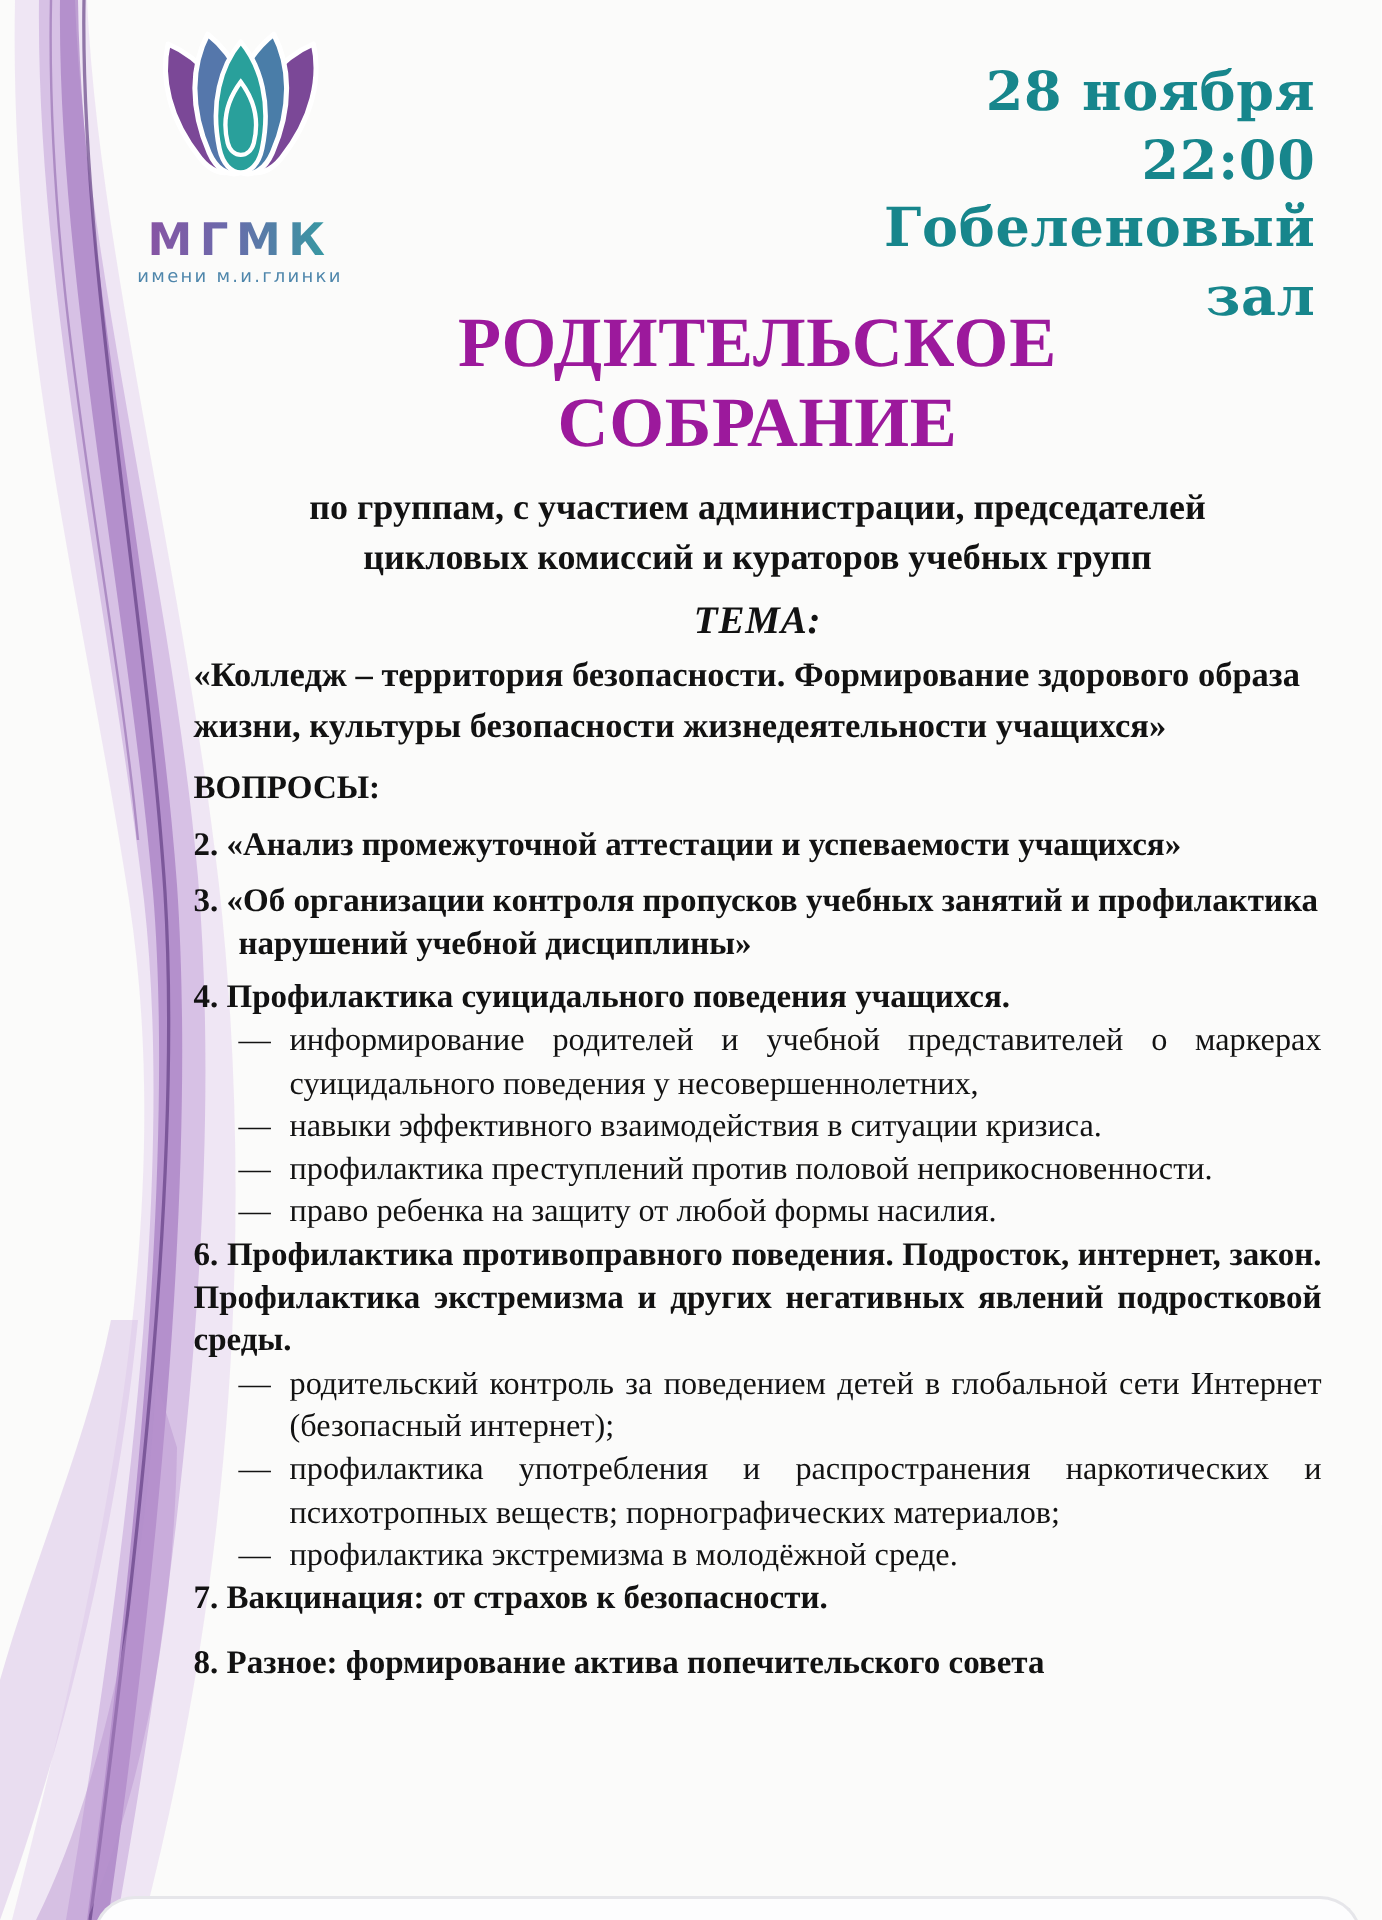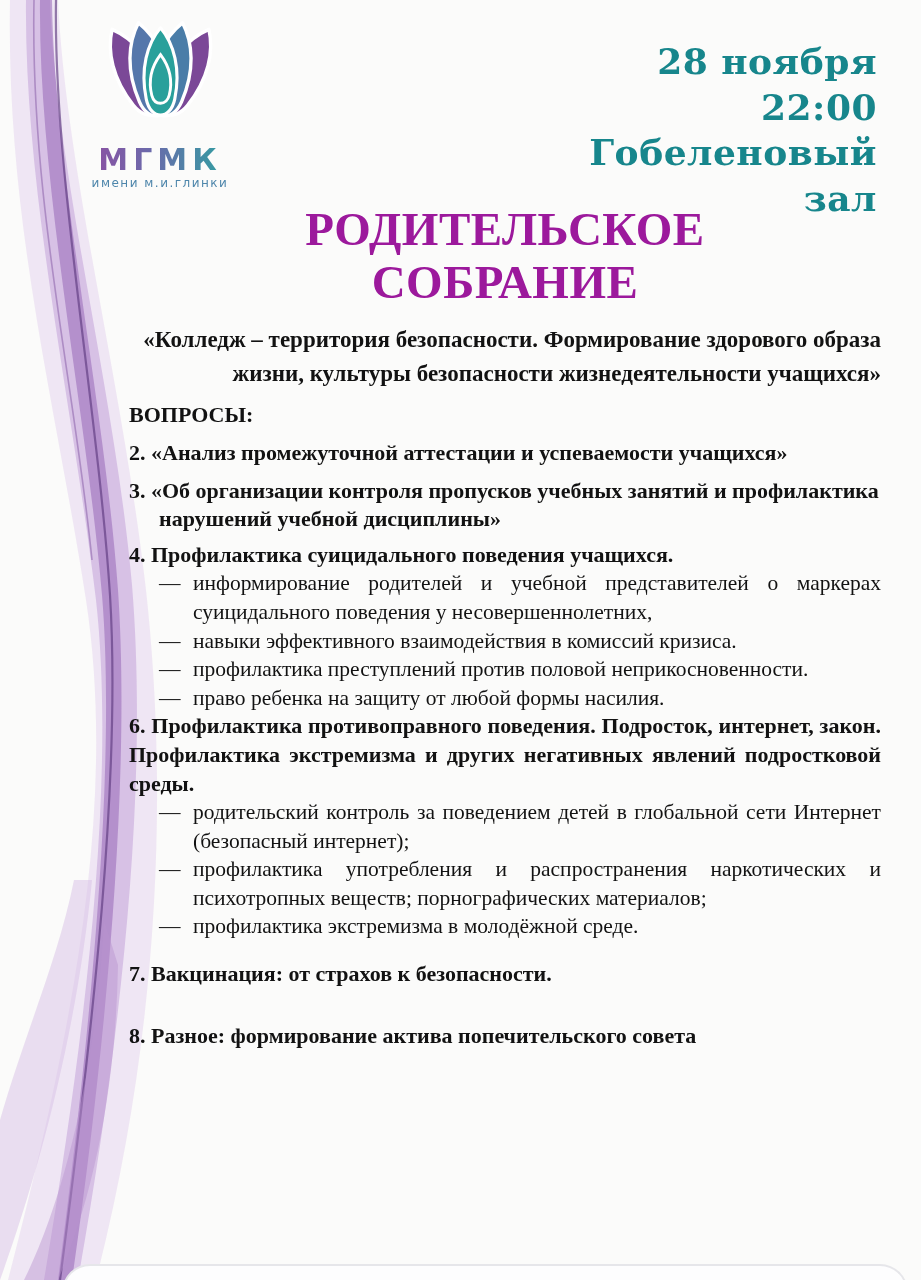--- a/index.html
+++ b/index.html
@@ -45,32 +45,32 @@
   }
   .subtitle {
     text-align:center; font-weight:bold; font-size:24px; line-height:1.38;
     max-width:712px; margin:0 auto 9px auto;
   }
   .tema-label {
     text-align:center; font-weight:bold; font-style:italic;
     font-size:26px; line-height:1.25; margin-bottom:2px; letter-spacing:.5px;
   }
   .theme-text {
-    text-align:right; font-weight:bold; font-size:23px; line-height:1.46;
+    text-align:left; font-weight:bold; font-size:23px; line-height:1.46;
     max-width:758px; margin:0 auto 11px auto;
   }
 
   .q-label { font-weight:bold; font-size:22px; line-height:1.3; }
   .qi { font-size:22px; line-height:1.3; font-weight:bold; }
   .qi.hang { padding-left:30px; text-indent:-30px; }
   .qi.just { text-align:justify; }
   .gap-s { margin-top:9px; }
   .gap-m { margin-top:7px; }
-  .gap-l { margin-top:19px; }
-  .gap-xl { margin-top:33px; }
+  .gap-l { }
+  .gap-xl { margin-top:15px; }
 
   .sb { display:flex; margin-left:30px; font-size:21.5px; line-height:1.33; }
   .sb .dash { flex:0 0 34px; }
   .sb .t { flex:1; text-align:justify; }
 
   
   .bottom-card {
     position:absolute; left:62px; top:1264px; width:846px; height:60px;
     border:2px solid #e6e6ea; border-bottom:none;
     border-radius:28px 28px 0 0; background:#fdfdfe;
@@ -112,38 +112,40 @@
     <div>Гобеленовый зал</div>
   </div>
 
   <div class="content">
 
     <div class="title">
       <div>РОДИТЕЛЬСКОЕ</div>
       <div>СОБРАНИЕ</div>
     </div>
 
+    <div class="subtitle">по группам, с участием администрации, председателей цикловых комиссий и кураторов учебных групп</div>
 
+    <div class="tema-label">ТЕМА:</div>
     <div class="theme-text">«Колледж – территория безопасности. Формирование здорового образа жизни, культуры безопасности жизнедеятельности учащихся»</div>
 
     <div class="q-label">ВОПРОСЫ:</div>
 
 
     <div class="qi hang gap-s"><span>2.</span> <span>«Анализ промежуточной аттестации и успеваемости учащихся»</span></div>
 
     <div class="qi hang gap-s"><span>3.</span> <span>«Об организации контроля пропусков учебных занятий и профилактика нарушений учебной дисциплины»</span></div>
 
     <div class="qi hang gap-m"><span>4.</span> <span>Профилактика суицидального поведения учащихся.</span></div>
     <div class="sb">
         <span class="dash">—</span>
         <span class="t">информирование родителей и учебной представителей о маркерах суицидального поведения у несовершеннолетних,</span>
       </div>
     <div class="sb">
         <span class="dash">—</span>
-        <span class="t">навыки эффективного взаимодействия в комиссий кризиса.</span>
+        <span class="t">навыки эффективного взаимодействия в ситуации кризиса.</span>
       </div>
 
     <div class="sb">
         <span class="dash">—</span>
         <span class="t">профилактика преступлений против половой неприкосновенности.</span>
       </div>
     <div class="sb">
         <span class="dash">—</span>
         <span class="t">право ребенка на защиту от любой формы насилия.</span>
       </div>

